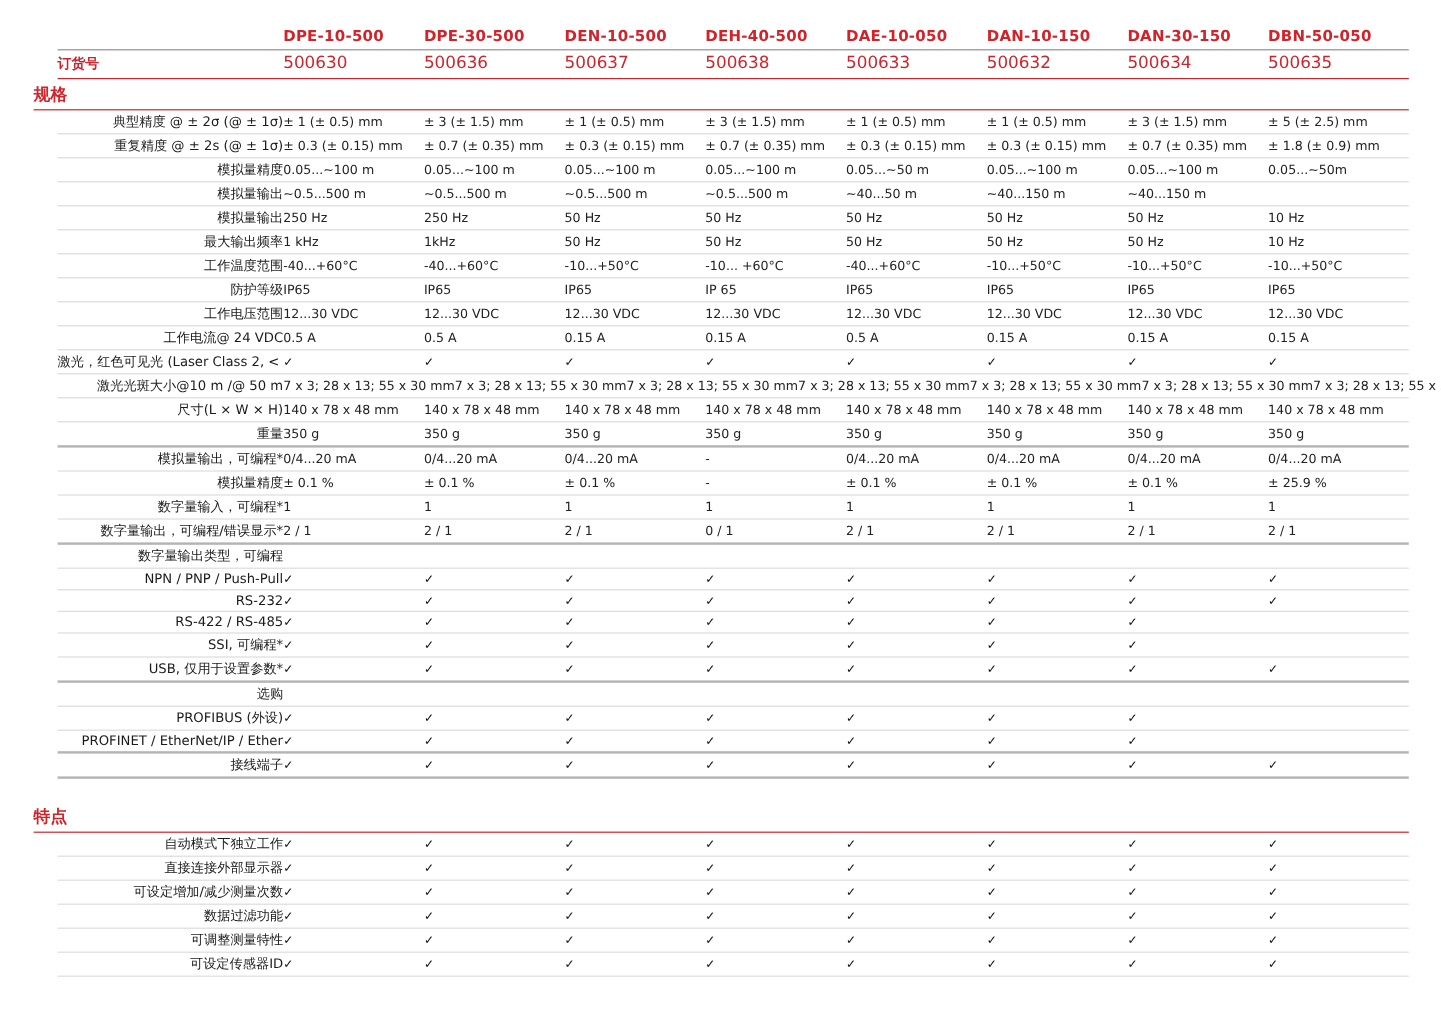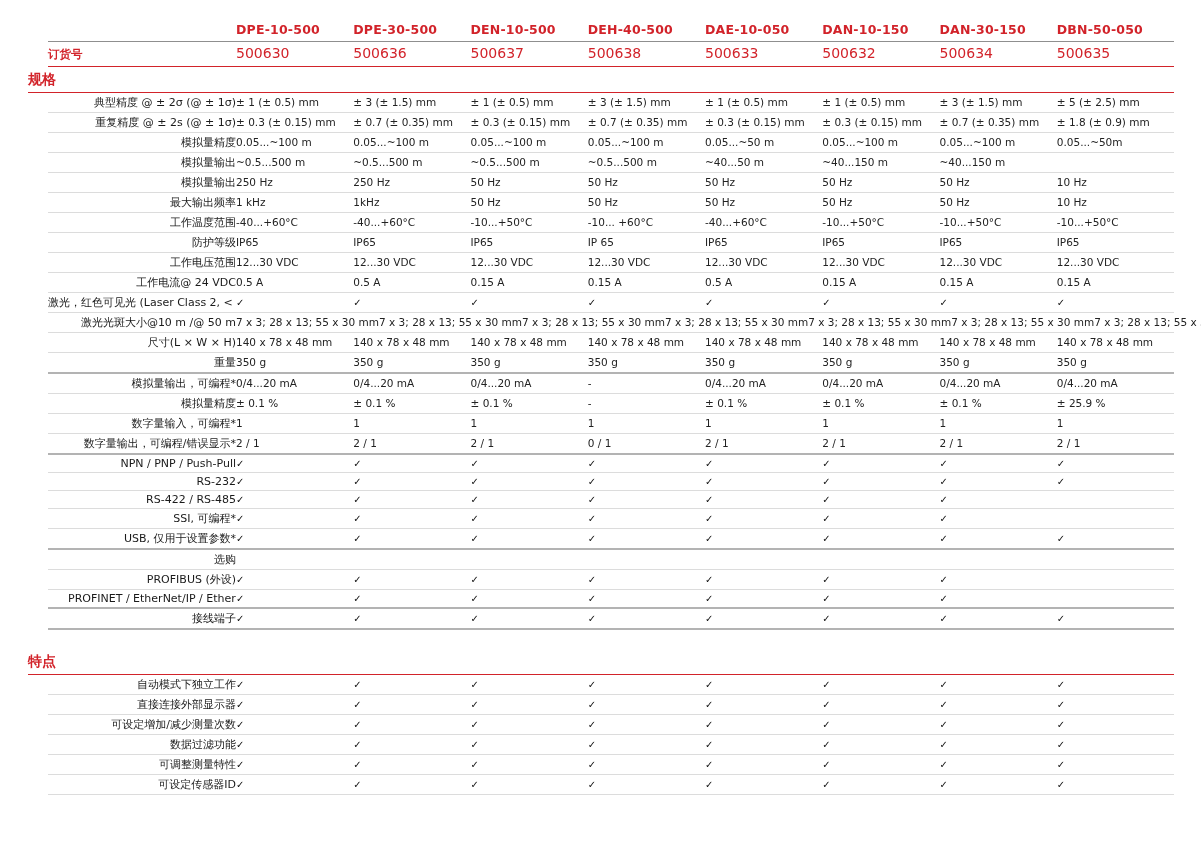--- a/index.html
+++ b/index.html
@@ -251,20 +251,31 @@
       <div class="val">2 / 1</div>
       <div class="val">2 / 1</div>
       <div class="val">2 / 1</div>
       <div class="val">0 / 1</div>
       <div class="val">2 / 1</div>
       <div class="val">2 / 1</div>
       <div class="val">2 / 1</div>
       <div class="val">2 / 1</div>
     </div>
     <div class="grid row">
+      <div class="label">数字量输出类型，可编程</div>
+      <div class="val"></div>
+      <div class="val"></div>
+      <div class="val"></div>
+      <div class="val"></div>
+      <div class="val"></div>
+      <div class="val"></div>
+      <div class="val"></div>
+      <div class="val"></div>
+    </div>
+    <div class="grid row">
       <div class="label indent">NPN / PNP / Push-Pull</div>
       <div class="val check">✓</div>
       <div class="val check">✓</div>
       <div class="val check">✓</div>
       <div class="val check">✓</div>
       <div class="val check">✓</div>
       <div class="val check">✓</div>
       <div class="val check">✓</div>
       <div class="val check">✓</div>
     </div>

